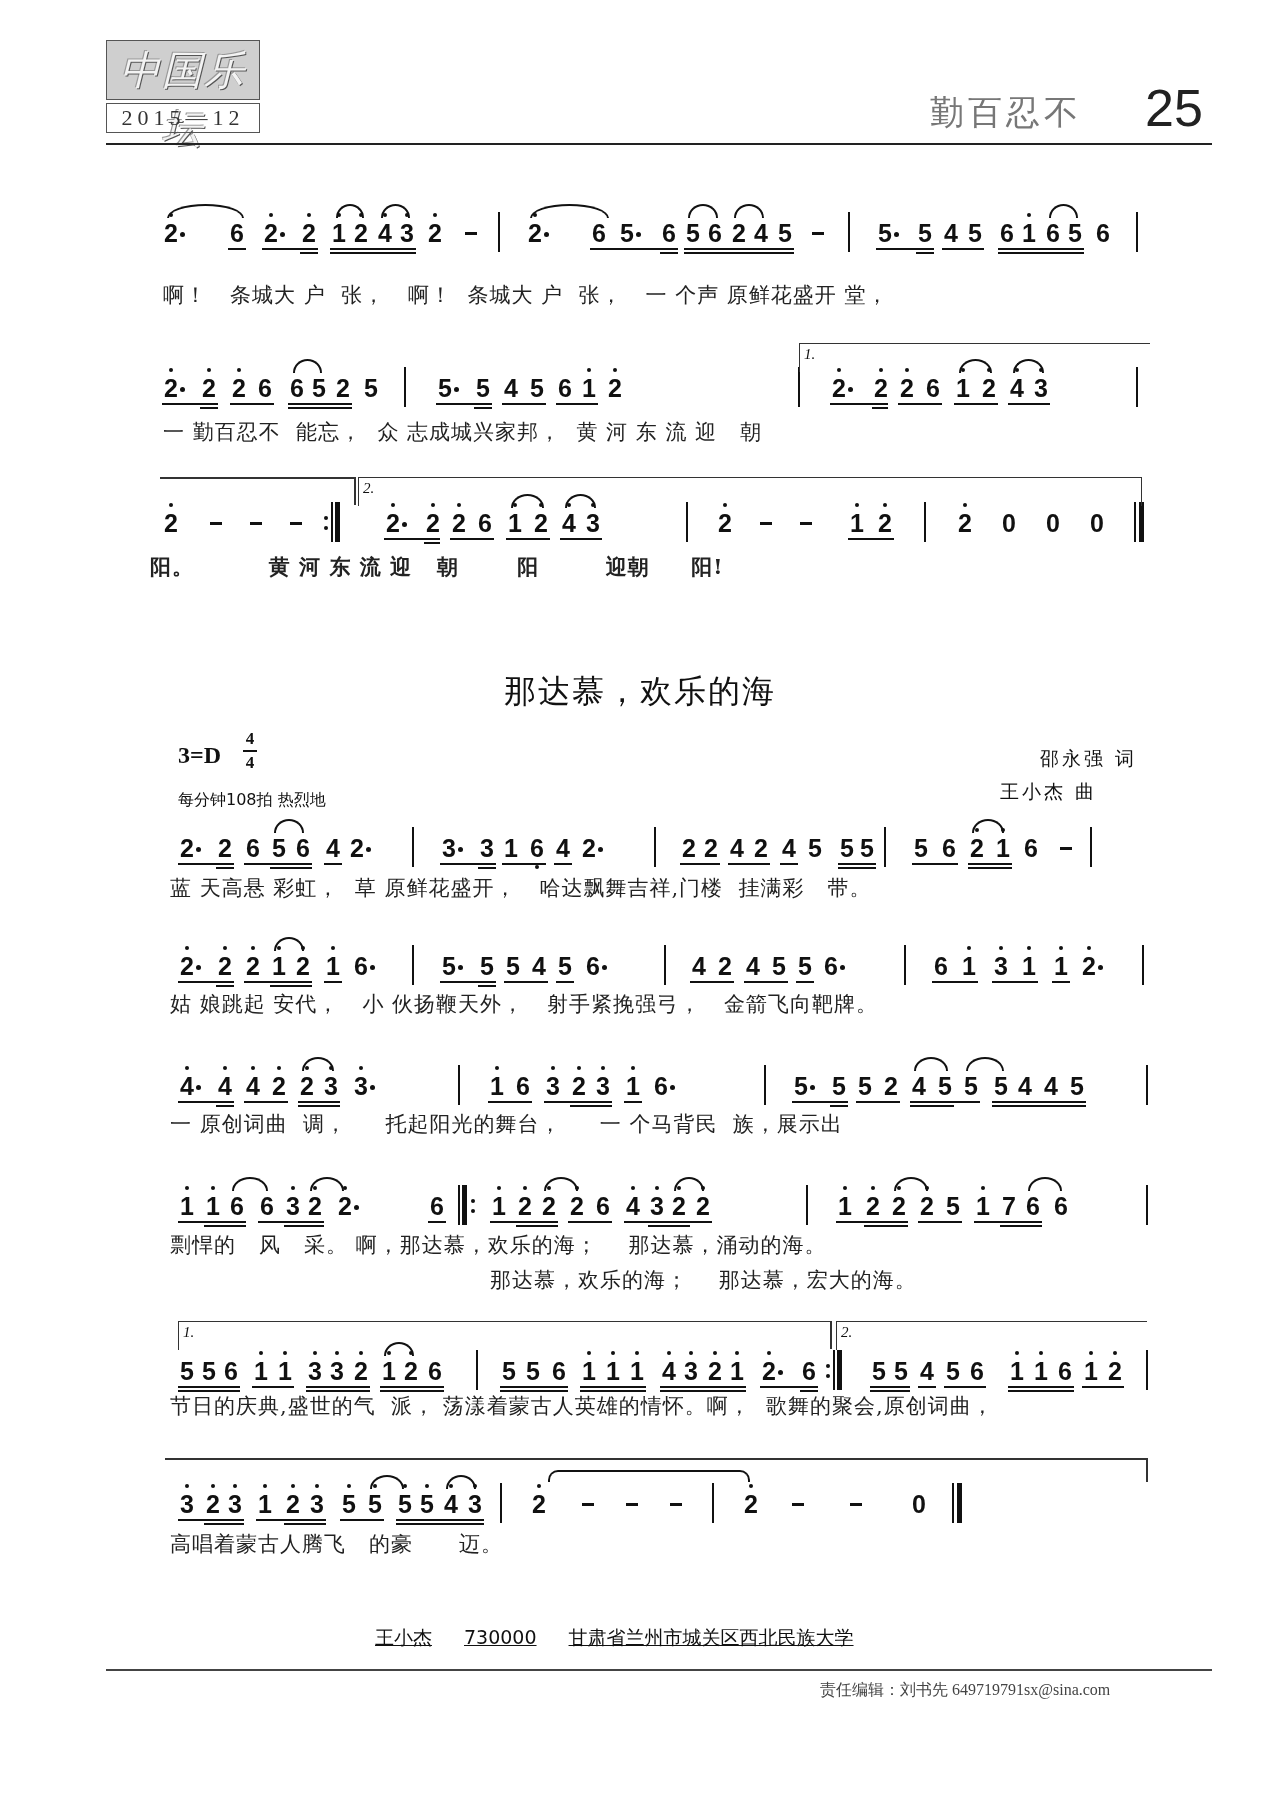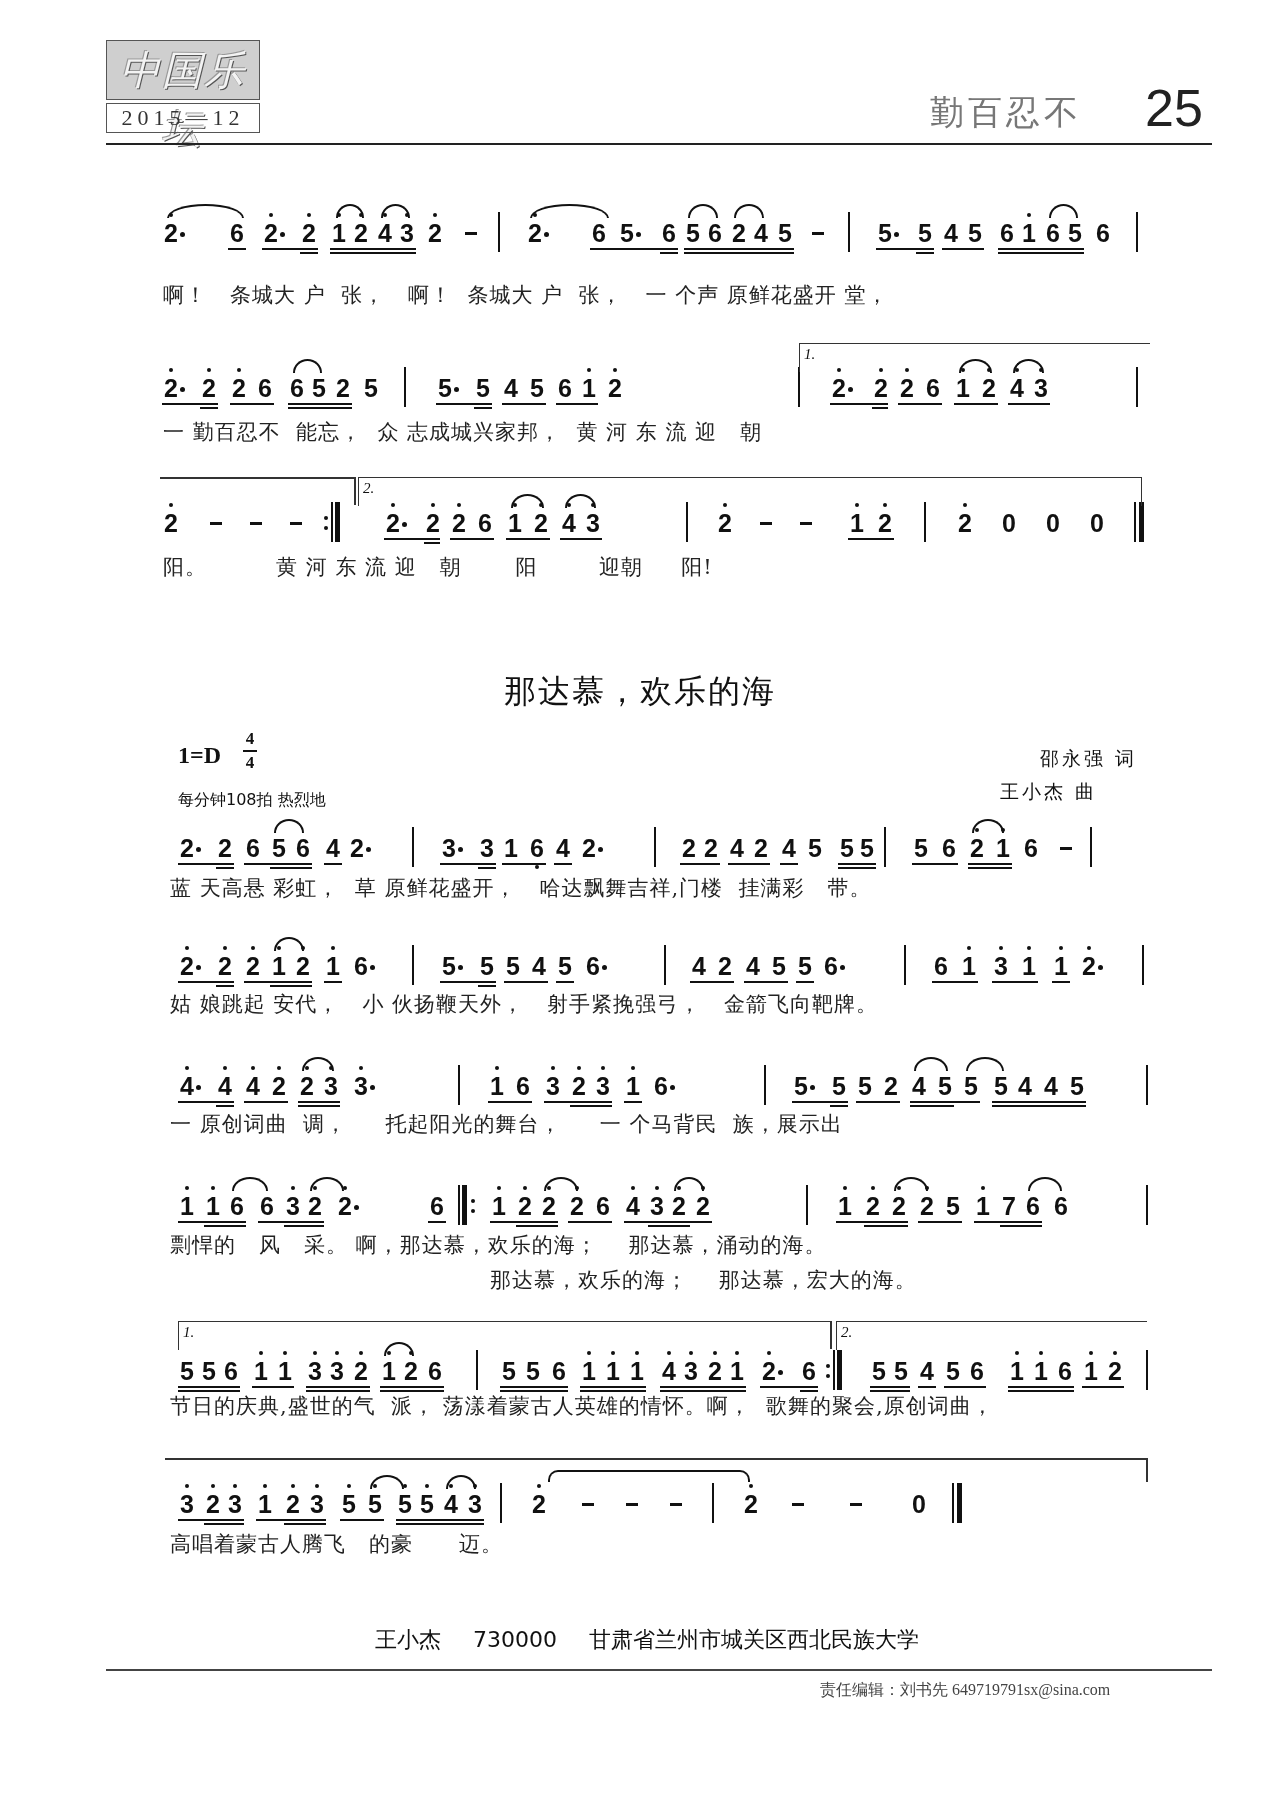--- a/index.html
+++ b/index.html
@@ -29,21 +29,21 @@
   .volta.end{border-right:1.5px solid #333;}
   .volta span{position:absolute;left:4px;top:2px;font-family:"Liberation Serif",serif;font-style:italic;font-size:15px;}
   .hl{position:absolute;height:1.5px;background:#333;}
   .vl{position:absolute;width:1.5px;background:#333;}
   .title{left:0;width:1280px;top:670px;text-align:center;font-family:"DejaVu Sans",sans-serif;font-size:32px;letter-spacing:2px;}
   .key{left:178px;top:742px;font-family:"Liberation Serif",serif;font-size:24px;font-weight:bold;}
   .ts{left:243px;top:730px;font-family:"Liberation Serif",serif;font-weight:bold;font-size:17px;line-height:18px;text-align:center;width:14px;}
   .ts .line{height:2px;background:#111;margin:2px 0;}
   .tempo{left:178px;top:790px;font-size:16px;}
   .credit{font-family:"DejaVu Serif",serif;font-size:19px;letter-spacing:3px;}
-  .addr{left:375px;top:1625px;font-size:22px;word-spacing:20px;}
+  .addr{left:375px;top:1625px;font-size:19px;word-spacing:20px;text-decoration:underline;}
   .addr span{margin-right:32px;}
   .fhrule{left:106px;top:1669px;width:1106px;height:2px;background:#444;}
   .editor{left:820px;top:1680px;font-family:"Liberation Serif",serif;font-size:16px;color:#444;}
 </style>
 </head>
 <body>
 
 <div class="abs logo">中国乐坛</div>
 <div class="abs issue">2015—12</div>
 <div class="abs section">勤百忍不</div>
@@ -497,33 +497,33 @@
     <div class="ul" style="left: 340px; top: 1519px; width: 44px;"></div>
     <div class="ul" style="left: 396px; top: 1519px; width: 88px;"></div>
     <div class="ul" style="left: 396px; top: 1523px; width: 88px;"></div>
     <div class="slur" style="left: 370px; top: 1475px; width: 30px; height: 12px;"></div>
     <div class="slur" style="left: 446px; top: 1475px; width: 26px; height: 12px;"></div>
     <div class="slur" style="left: 548px; top: 1470px; width: 198px; height: 10px; border-radius: 10px 10px 0px 0px;"></div>
   </div>
 
 <div class="lyric" style="left:163px;top:283px;">啊！   条城大 户  张，   啊！  条城大 户  张，   一 个声 原鲜花盛开 堂，</div>
 <div class="lyric" style="left:163px;top:420px;">一 勤百忍不  能忘，  众 志成城兴家邦，  黄 河 东 流 迎   朝</div>
-<div class="lyric" style="left:163px;top:555px;">阳。         黄 河 东 流 迎   朝       阳        迎朝     阳!</div>
+<div class="lyric" style="left:150px;top:555px;font-weight:bold;">阳。         黄 河 东 流 迎   朝       阳        迎朝     阳!</div>
 
 <div class="volta" style="left:799px;top:343px;width:350px;border-right:none;">
     <span>1.</span>
   </div>
 <div class="hl" style="left:160px;top:477px;width:195px;"></div>
 <div class="vl" style="left:354px;top:477px;height:28px;"></div>
 <div class="volta end" style="left:358px;top:477px;width:782px;">
     <span>2.</span>
   </div>
 
 <div class="abs title">那达慕，欢乐的海</div>
-<div class="abs key">1=D</div>
+<div class="abs key">3=D</div>
 <div class="abs ts">
   <div>4</div>
   <div class="line"></div>
   <div>4</div>
 </div>
 <div class="abs tempo">每分钟108拍   热烈地</div>
 <div class="abs credit" style="left:1040px;top:746px;">邵永强  词</div>
 <div class="abs credit" style="left:1000px;top:779px;">王小杰  曲</div>
 
 <div class="lyric" style="left:170px;top:876px;">蓝 天高悬 彩虹，  草 原鲜花盛开，   哈达飘舞吉祥,门楼  挂满彩   带。</div>

